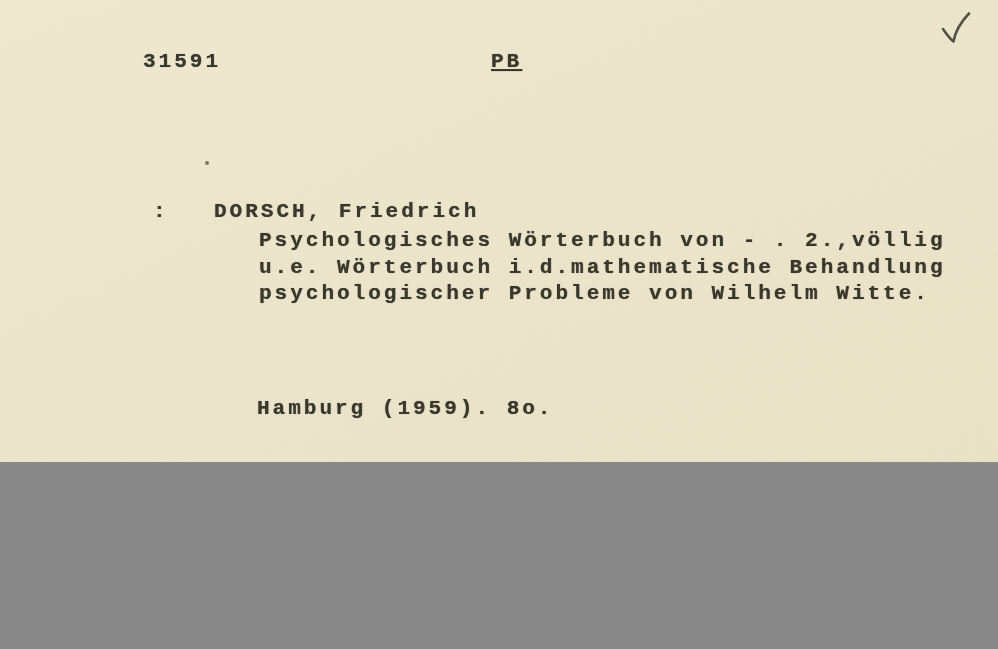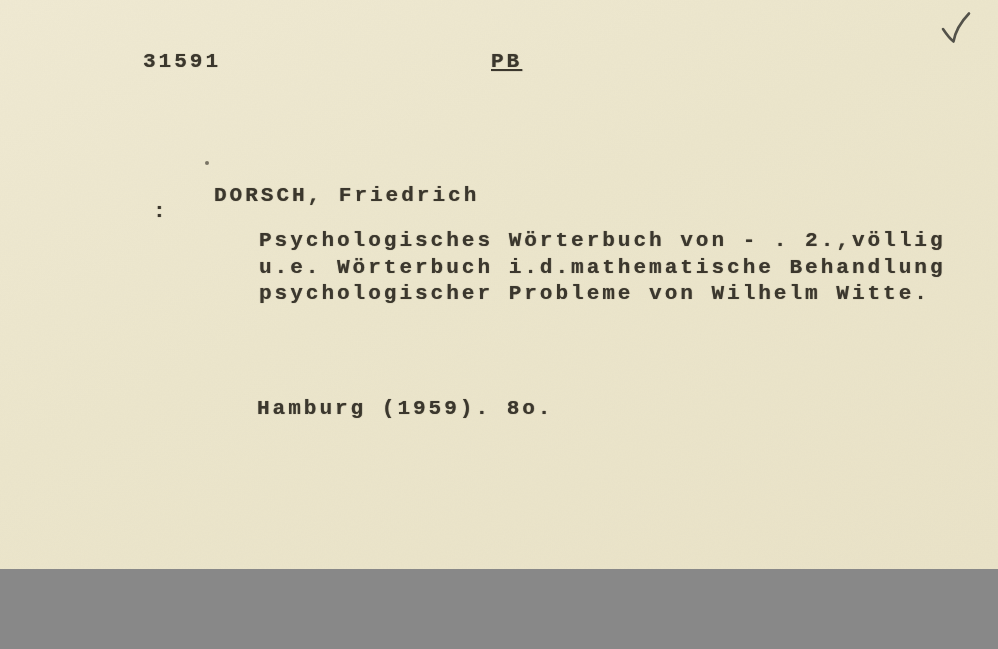--- a/index.html
+++ b/index.html
@@ -1,18 +1,18 @@
 <!DOCTYPE html>
 <html><head>
 <meta charset="utf-8">
 <style>
   html,body{margin:0;padding:0;background:#888;}
   .card{
     position:relative;
-    width:998px;height:569px;
+    width:998px;height:462px;
     background:linear-gradient(155deg,#f0ead3 0%,#ece6cc 45%,#eae3c8 100%);
     overflow:hidden;
     font-family:"Liberation Mono","DejaVu Sans Mono",monospace;
     color:#3a362c;
   }
   .grain{position:absolute;left:0;top:0;pointer-events:none;}
   .tw{
     position:absolute;
     font-size:21px;
     font-weight:bold;
@@ -56,21 +56,21 @@
 
   <svg class="checkmark" width="46" height="44" viewBox="0 0 46 44" aria-hidden="true">
     <path d="M7 21 Q 13 30 17.5 33.5 Q 20 19 33 5.5" fill="none" stroke="#53524a" stroke-width="2.6" stroke-linecap="round" stroke-linejoin="round"></path>
   </svg>
 
   <div class="speck"></div>
 
 
   <div class="tw" style="left:153px;top:200px;">:</div>
 
-  <div class="tw" style="left:214px;top:184px;">DORSCH, Friedrich</div>
+  <div class="tw" style="left:214px;top:200px;">DORSCH, Friedrich</div>
 
   <div class="title-block">
     <div class="line">Psychologisches Wörterbuch von - . 2.,völlig</div>
     <div class="line">u.e. Wörterbuch i.d.mathematische Behandlung</div>
     <div class="line">psychologischer Probleme von Wilhelm Witte.</div>
   </div>
 
   <div class="tw" style="left:257px;top:373px;margin-top:24px;">Hamburg (1959). 8o.</div>
 
 </div>

